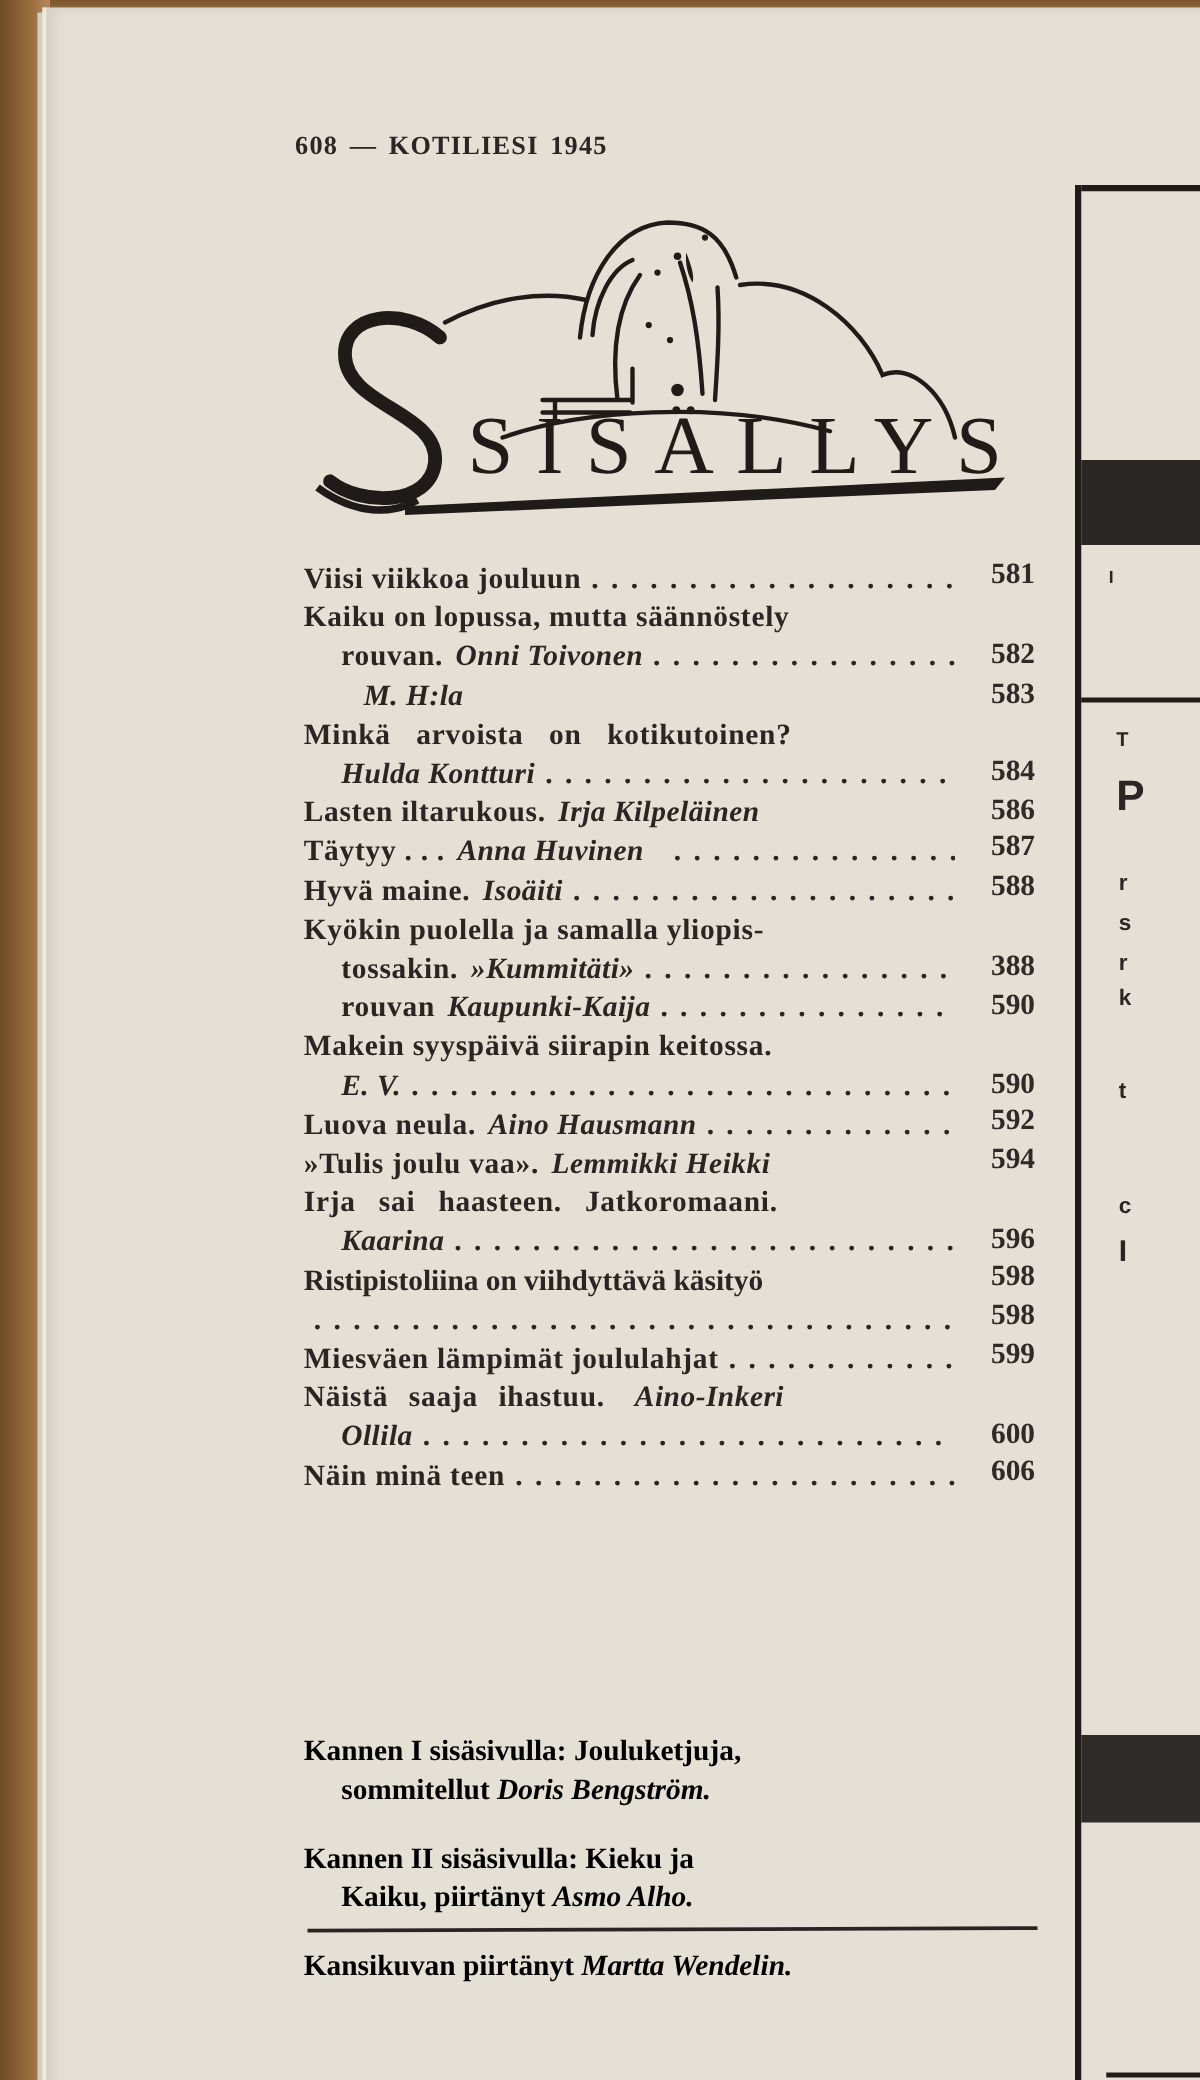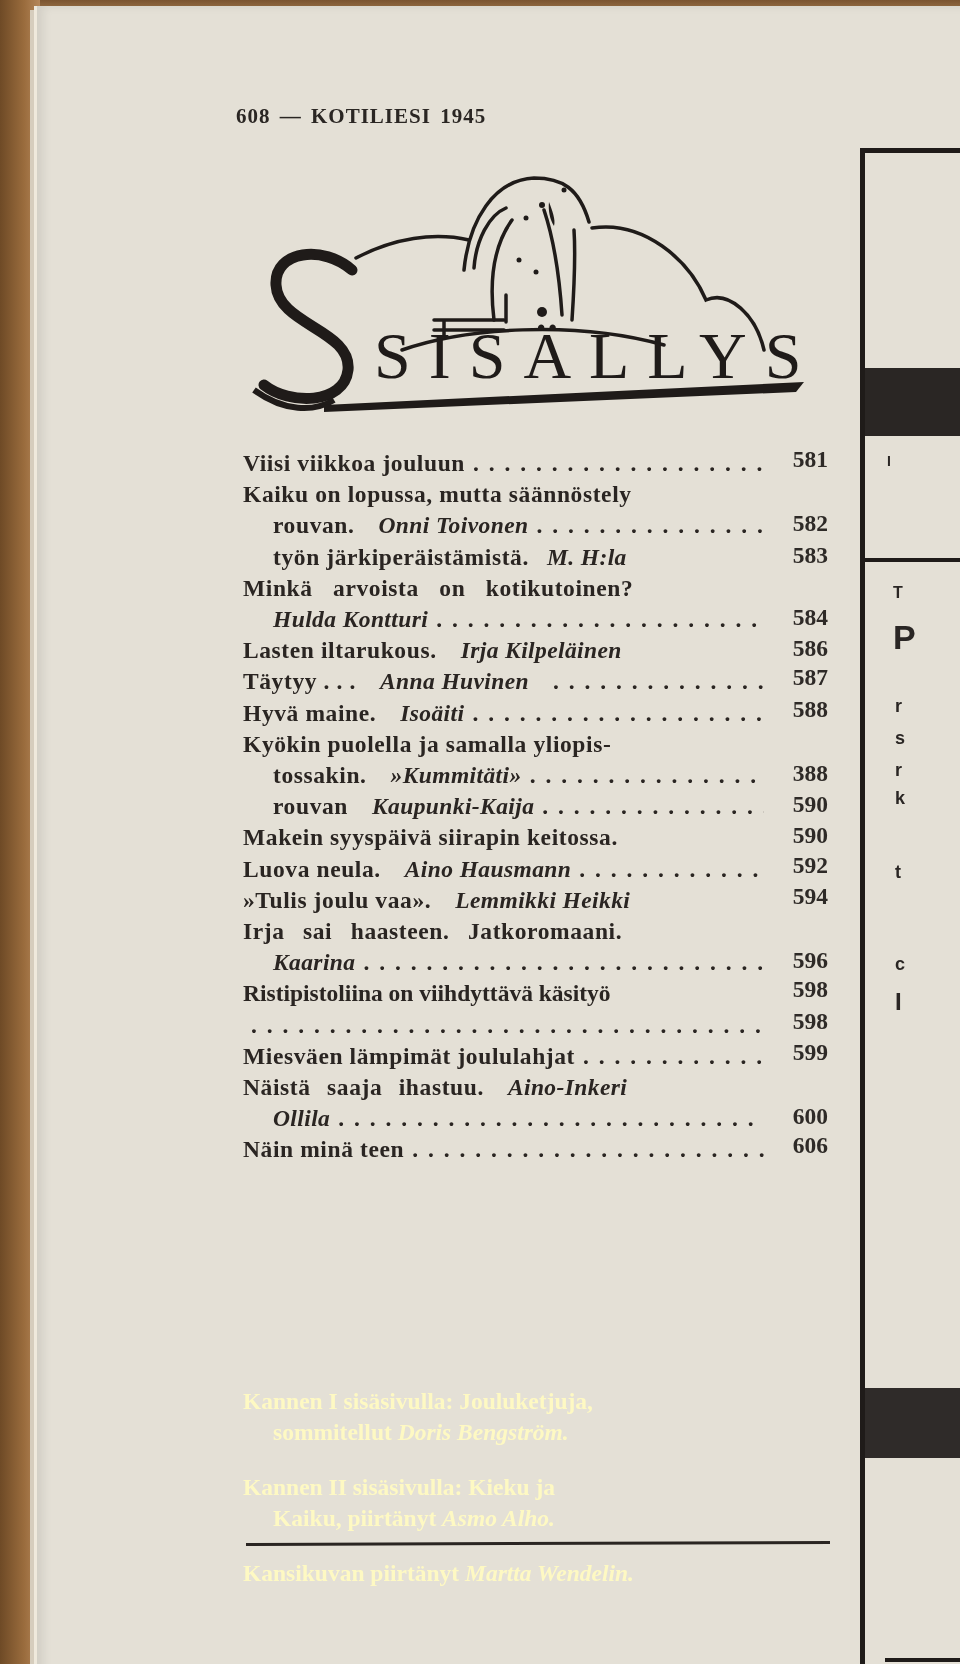--- a/index.html
+++ b/index.html
@@ -38,37 +38,37 @@
     .masthead svg { width: 580px; height: 270px; display: block; }
     .toc {
       position: absolute; left: 243px; top: 448px; width: 585px;
       font-family: "Liberation Serif", serif; font-weight: bold;
       font-size: 23.5px; line-height: 31.2px; color: #2a2522;
     }
     .toc-entry { position: relative; }
     .toc-line { display: flex; align-items: baseline; white-space: nowrap; }
     .toc-line.indent { padding-left: 30px; }
     .toc-text { white-space: nowrap; letter-spacing: 0.6px; }
-    .author { font-style: italic; font-weight: bold; margin-left: 24px; letter-spacing: 0.4px; }
+    .author { font-style: italic; font-weight: bold; margin-left: 10px; letter-spacing: 0.4px; }
     .leader {
       flex: 1; margin: 0 6px 0 8px; overflow: hidden; color: #2a2522;
       letter-spacing: 6px; font-weight: bold;
     }
     .leader::before {
       content: ". . . . . . . . . . . . . . . . . . . . . . . . . . . . . . . . . . . . . . . .";
       letter-spacing: 2px;
     }
     .page-num {
       position: absolute; right: 0; width: 56px; text-align: right;
       font-family: "Liberation Serif", serif; font-weight: bold; color: #2e2a27;
     }
     .notes {
       position: absolute; left: 243px; top: 1386px; width: 590px;
       font-family: "Liberation Serif", serif; font-weight: bold;
-      font-size: 23.5px; line-height: 31px; color: #fef9c3;
+      font-size: 23.5px; line-height: 31px; color: #000000;
     }
     .note { margin-bottom: 24px; }
     .note .l2 { padding-left: 30px; }
     .note i { font-style: italic; }
     .rule {
       position: absolute; left: 246px; top: 1542px; width: 584px; height: 3px;
       background: #2a2522; transform: rotate(-0.2deg);
     }
     
     .adj-col {
@@ -153,21 +153,20 @@
         <span class="toc-text">rouvan.</span>
         <span class="author">Onni Toivonen</span>
         <span class="leader"></span>
         <span style="width:58px"></span>
       </div>
     <span class="page-num" style="bottom:2px">582</span>
   </div>
 
   <div class="toc-entry">
     <div class="toc-line indent">
-        <span class="toc-text">työn järkiperäistämistä.</span>
         <span class="author" style="margin-left:18px">M. H:la</span>
       </div>
     <span class="page-num" style="bottom:2px">583</span>
   </div>
 
   <div class="toc-entry">
     <div class="toc-line">
         <span class="toc-text" style="word-spacing:14px">Minkä arvoista on kotikutoinen?</span>
       </div>
     <div class="toc-line indent">
@@ -225,20 +224,25 @@
         <span class="author">Kaupunki-Kaija</span>
         <span class="leader"></span>
         <span style="width:58px"></span>
       </div>
     <span class="page-num" style="bottom:2px">590</span>
   </div>
 
   <div class="toc-entry">
     <div class="toc-line">
         <span class="toc-text">Makein syyspäivä siirapin keitossa.</span>
+      </div>
+    <div class="toc-line indent">
+        <span class="author" style="margin-left:0">E. V.</span>
+        <span class="leader"></span>
+        <span style="width:58px"></span>
       </div>
     <span class="page-num" style="bottom:2px">590</span>
   </div>
 
   <div class="toc-entry">
     <div class="toc-line">
         <span class="toc-text">Luova neula.</span>
         <span class="author">Aino Hausmann</span>
         <span class="leader"></span>
         <span style="width:58px"></span>

